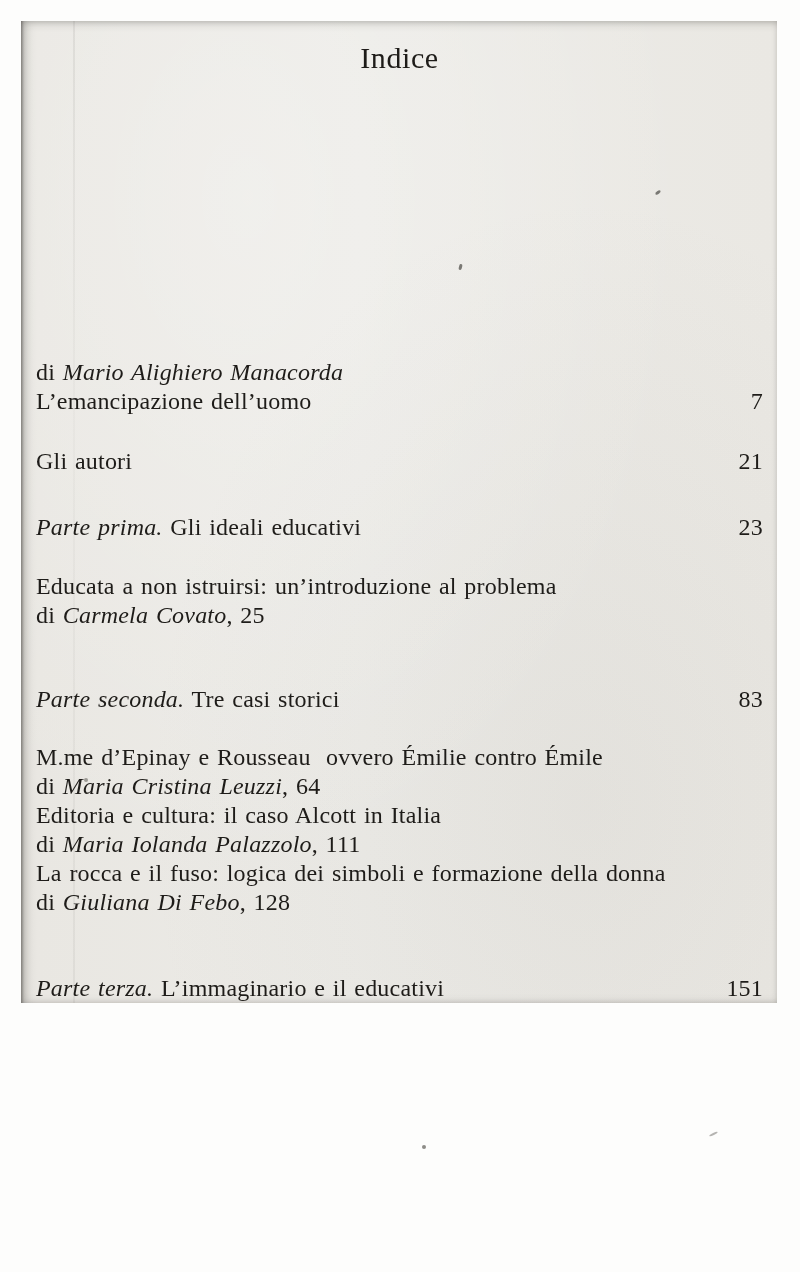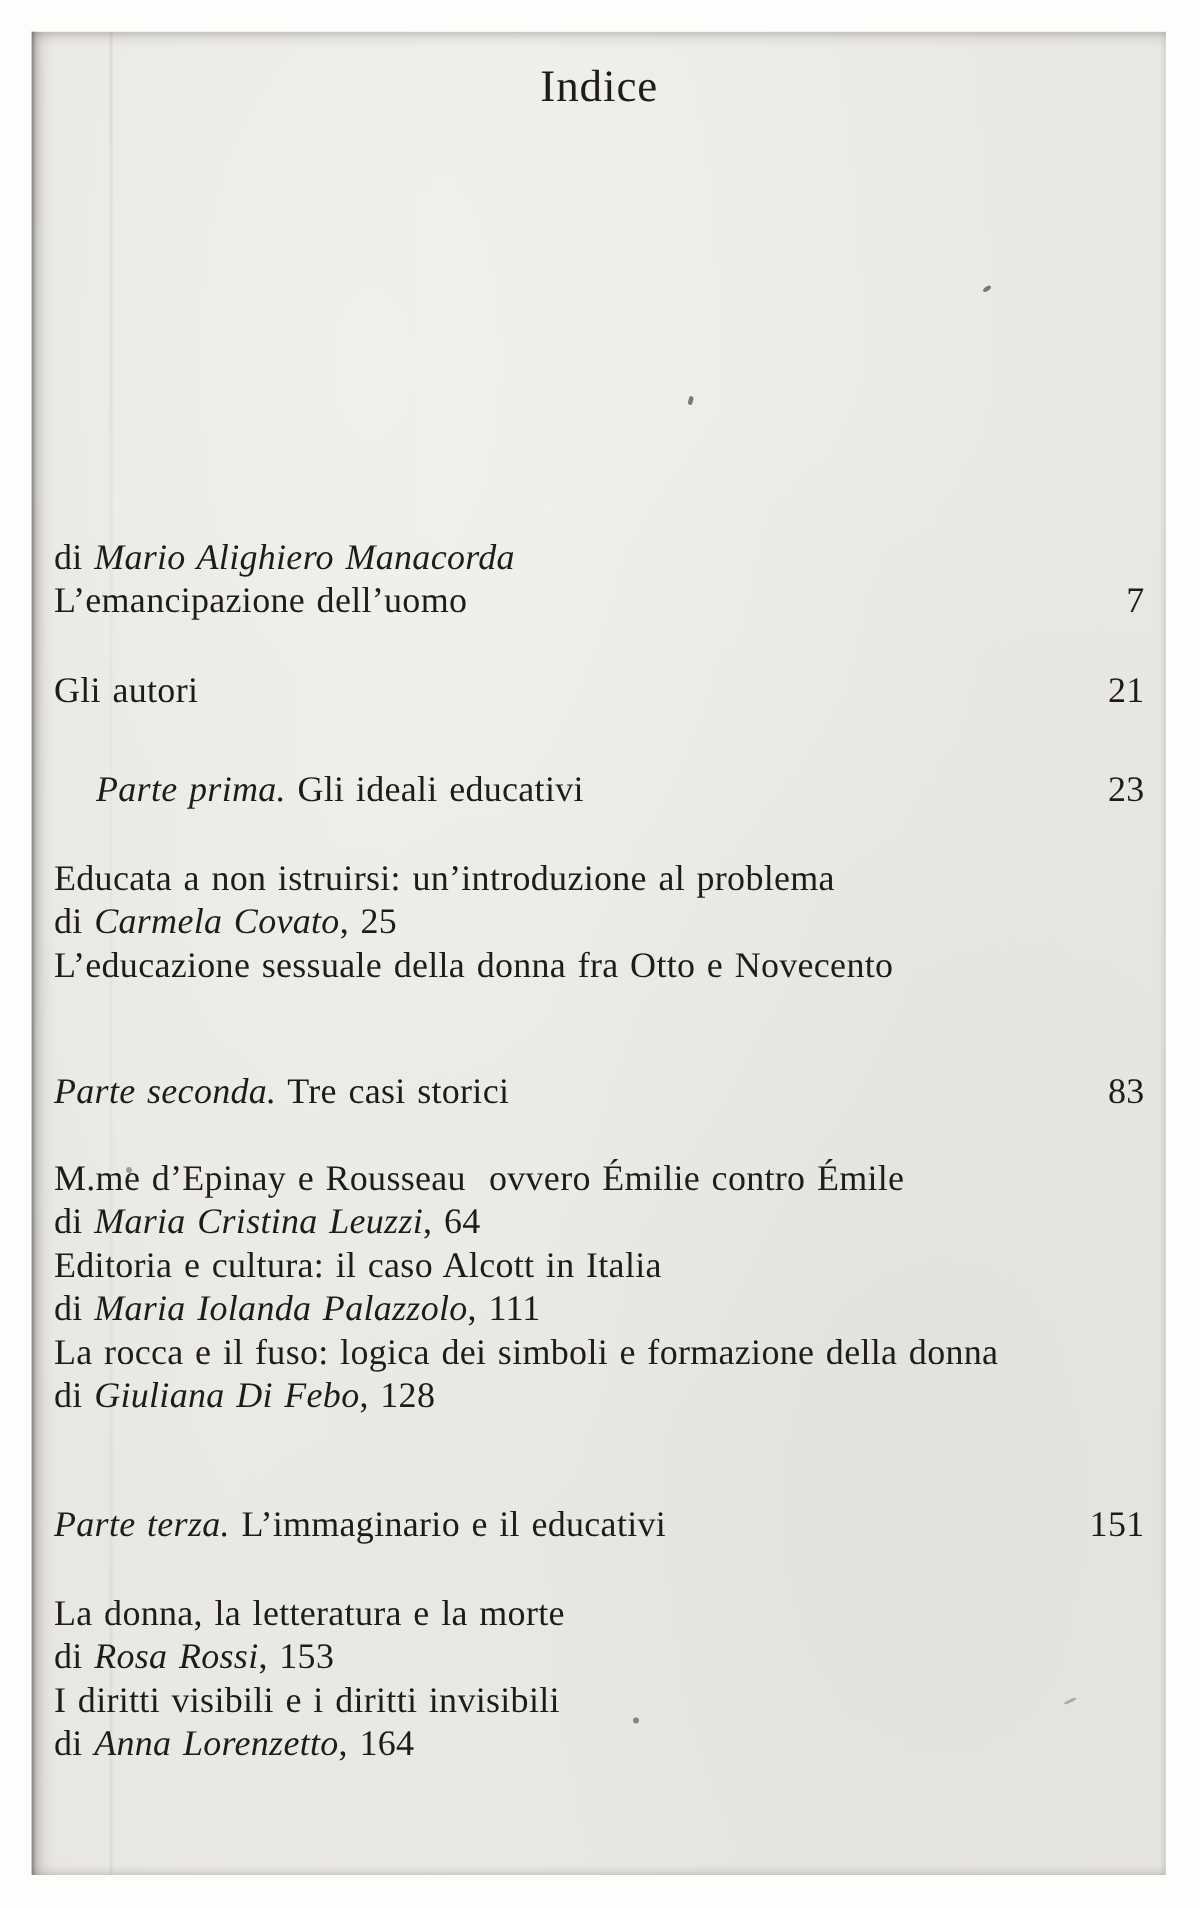--- a/index.html
+++ b/index.html
@@ -5,21 +5,21 @@
   * { margin:0; padding:0; box-sizing:border-box; }
   html,body { width:800px; height:1272px; }
   body {
     position:relative;
     background:#fdfdfc;
     font-family:"Liberation Serif","DejaVu Serif",serif;
     color:#1e1c19;
     overflow:hidden;
   }
   .scan {
-    position:absolute; left:21px; top:21px; width:756px; height:1229px;
+    position:absolute; left:21px; top:21px; width:756px; height:982px;
     background:
       radial-gradient(ellipse at 30% 18%, rgba(255,255,255,.28), rgba(255,255,255,0) 60%),
       radial-gradient(ellipse at 75% 80%, rgba(158,155,148,.10), rgba(158,155,148,0) 55%),
       linear-gradient(90deg,#dedcd7 0px,#e9e7e2 16px,#ecebe7 45%,#eae8e3 100%);
     box-shadow:
       inset 0 7px 10px -6px rgba(95,92,87,.40),
       inset 7px 0 9px -5px rgba(82,80,75,.50),
       inset -3px 0 6px -4px rgba(120,117,112,.28),
       inset 0 -5px 8px -5px rgba(120,117,112,.30);
   }
@@ -49,21 +49,21 @@
     text-align:center; letter-spacing:.6px;
   }
   .line { white-space:pre; }
   .row { display:flex; align-items:flex-end; }
   .row .lines { flex:1 1 auto; min-width:0; }
   .num { flex:0 0 auto; padding-left:12px; text-align:right; }
   i { font-style:italic; }
 
   .e1 { margin-top:281px; }
   .e2 { margin-top:31px; }
-  .p1 { margin-top:37px;margin-left:28px; }
+  .p1 { margin-top:37px; }
   .c1 { margin-top:30px; }
   .p2 { margin-top:55px; }
   .c2 { margin-top:29px; }
   .p3 { margin-top:57px; }
   .c3 { margin-top:30px; }
 </style>
 </head>
 <body>
 
 <div class="scan">
@@ -97,21 +97,20 @@
     <div class="row p1">
       <div class="lines">
         <div class="line"><i>Parte prima.</i><span> Gli ideali educativi</span></div>
       </div>
       <div class="num">23</div>
     </div>
 
     <div class="c1">
       <div class="line">Educata a non istruirsi: un’introduzione al problema</div>
       <div class="line"><span>di </span><i>Carmela Covato</i><span>, 25</span></div>
-      <div class="line">L’educazione sessuale della donna fra Otto e Novecento</div>
     </div>
 
     <div class="row p2">
       <div class="lines">
         <div class="line"><i>Parte seconda.</i><span> Tre casi storici</span></div>
       </div>
       <div class="num">83</div>
     </div>
 
     <div class="c2">
@@ -123,21 +122,15 @@
       <div class="line"><span>di </span><i>Giuliana Di Febo</i><span>, 128</span></div>
     </div>
 
     <div class="row p3">
       <div class="lines">
         <div class="line"><i>Parte terza.</i><span> L’immaginario e il educativi</span></div>
       </div>
       <div class="num">151</div>
     </div>
 
-    <div class="c3">
-      <div class="line">La donna, la letteratura e la morte</div>
-      <div class="line"><span>di </span><i>Rosa Rossi</i><span>, 153</span></div>
-      <div class="line">I diritti visibili e i diritti invisibili</div>
-      <div class="line"><span>di </span><i>Anna Lorenzetto</i><span>, 164</span></div>
-    </div>
 
   </div>
 </div>
 
 </body></html>

